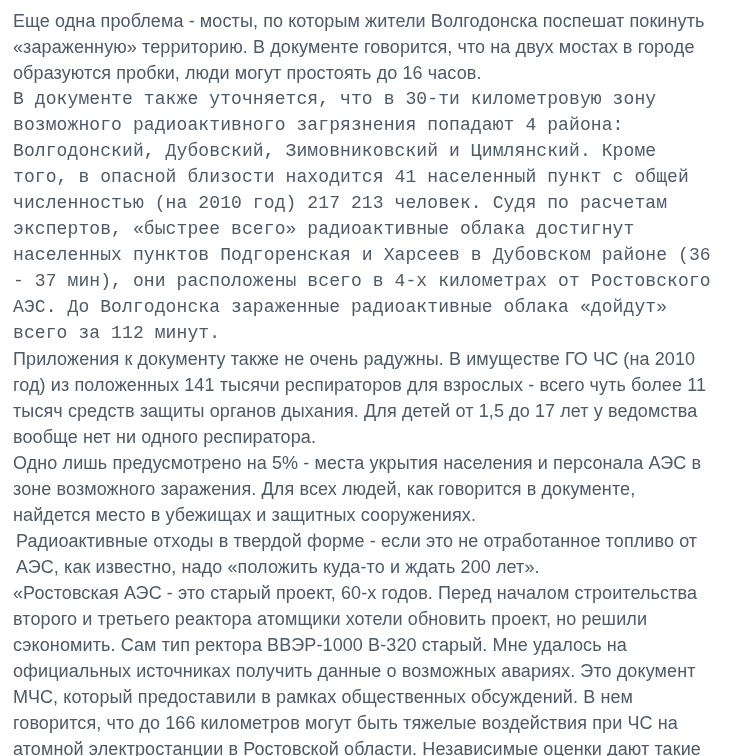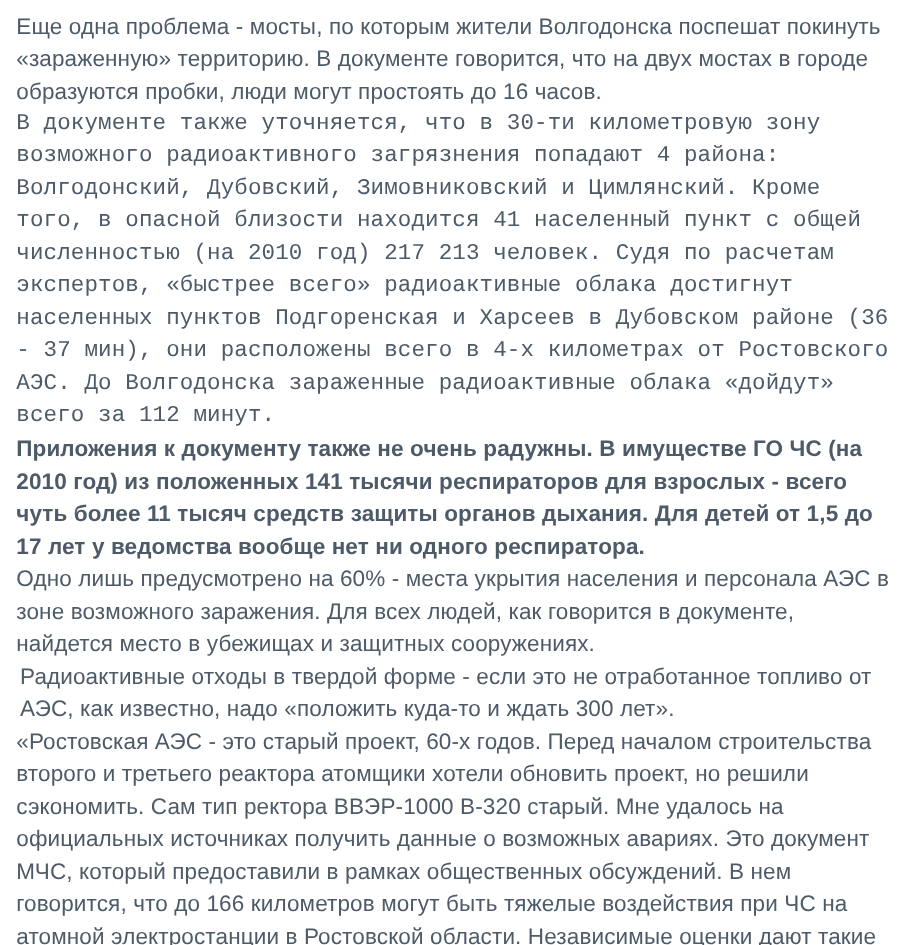--- a/index.html
+++ b/index.html
@@ -22,28 +22,28 @@
     line-height: 26px;
     letter-spacing: 0.1px;
   }
   .article p {
     margin: 0;
     text-align: left;
   }
   
   .p1 { margin-bottom: 9px; }
   .p2 { margin-bottom: 30px; font-family: Liberation Mono, monospace; }
-  .p3 { margin-bottom: 44px; font-weight: bold; }
+  .p3 { margin-bottom: 44px; }
   .p4 { margin-bottom: 0px; }
   .p5 { margin-bottom: 29px; padding-left: 3px; }
   .p6 { margin-bottom: 0; }
 </style>
 </head>
 <body>
 
 <article class="article">
   <p class="p1">Еще одна проблема - мосты, по которым жители Волгодонска поспешат покинуть «зараженную» территорию. В документе говорится, что на двух мостах в городе образуются пробки, люди могут простоять до 16 часов.</p>
   <p class="p2">В документе также уточняется, что в 30-ти километровую зону возможного радиоактивного загрязнения попадают 4 района: Волгодонский, Дубовский, Зимовниковский и Цимлянский. Кроме того, в опасной близости находится 41 населенный пункт с общей численностью (на 2010 год) 217 213 человек. Судя по расчетам экспертов, «быстрее всего» радиоактивные облака достигнут населенных пунктов Подгоренская и Харсеев в Дубовском районе (36 - 37 мин), они расположены всего в 4-х километрах от Ростовского АЭС. До Волгодонска зараженные радиоактивные облака «дойдут» всего за 112 минут.</p>
   <p class="p3">Приложения к документу также не очень радужны. В имуществе ГО ЧС (на 2010 год) из положенных 141 тысячи респираторов для взрослых - всего чуть более 11 тысяч средств защиты органов дыхания. Для детей от 1,5 до 17 лет у ведомства вообще нет ни одного респиратора.</p>
-  <p class="p4">Одно лишь предусмотрено на 60% - места укрытия населения и персонала АЭС в зоне возможного заражения. Для всех людей, как говорится в документе, найдется место в убежищах и защитных сооружениях.</p>
-  <p class="p5">Радиоактивные отходы в твердой форме - если это не отработанное топливо от АЭС, как известно, надо «положить куда-то и ждать 300 лет».</p>
+  <p class="p4">Одно лишь предусмотрено на 5% - места укрытия населения и персонала АЭС в зоне возможного заражения. Для всех людей, как говорится в документе, найдется место в убежищах и защитных сооружениях.</p>
+  <p class="p5">Радиоактивные отходы в твердой форме - если это не отработанное топливо от АЭС, как известно, надо «положить куда-то и ждать 200 лет».</p>
   <p class="p6">«Ростовская АЭС - это старый проект, 60-х годов. Перед началом строительства второго и третьего реактора атомщики хотели обновить проект, но решили сэкономить. Сам тип ректора ВВЭР-1000 В-320 старый. Мне удалось на официальных источниках получить данные о возможных авариях. Это документ МЧС, который предоставили в рамках общественных обсуждений. В нем говорится, что до 166 километров могут быть тяжелые воздействия при ЧС на атомной электростанции в Ростовской области. Независимые оценки дают такие радиусы воздействия», - продолжает спикер.</p>
 </article>
 
 </body></html>

